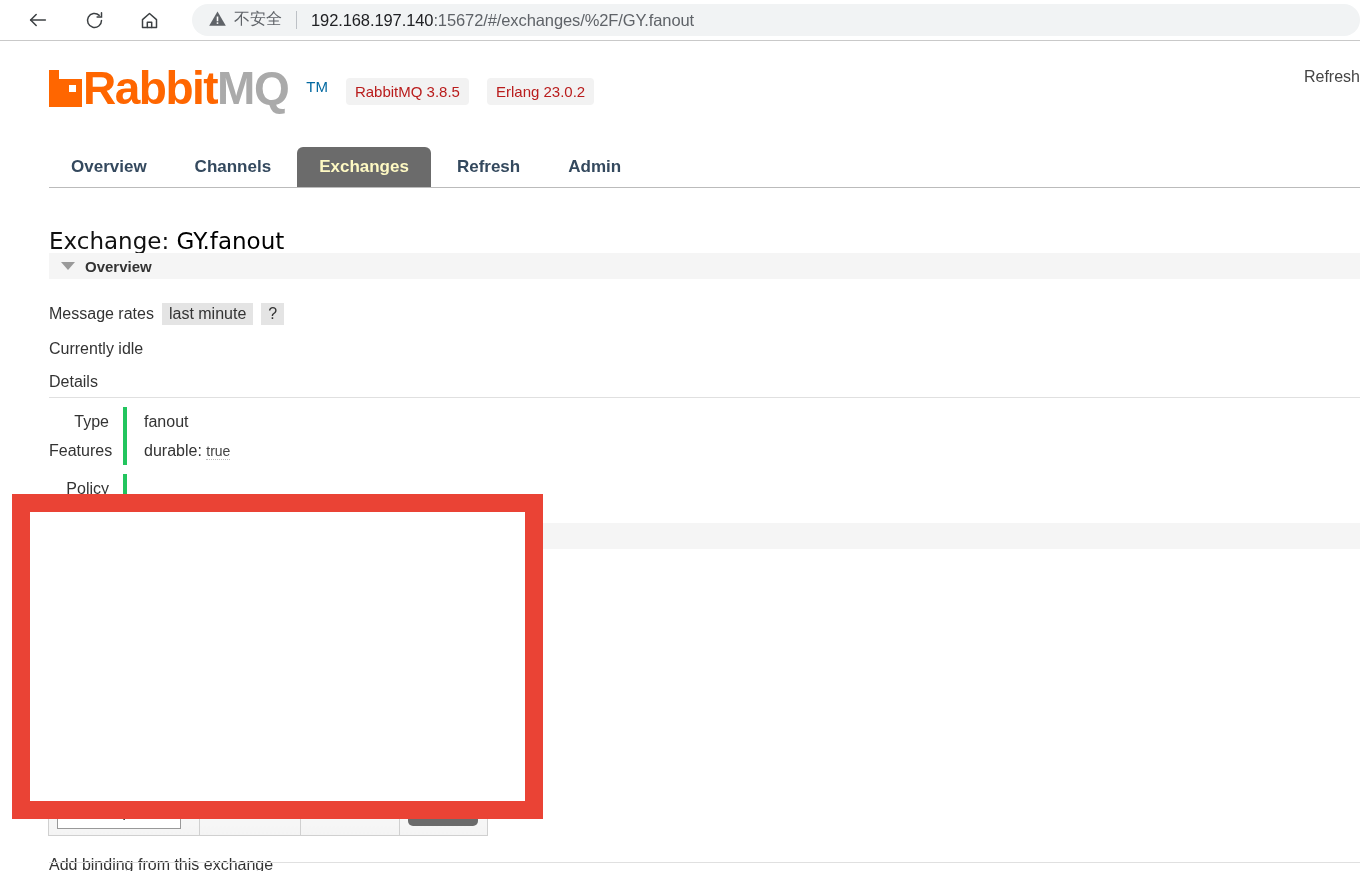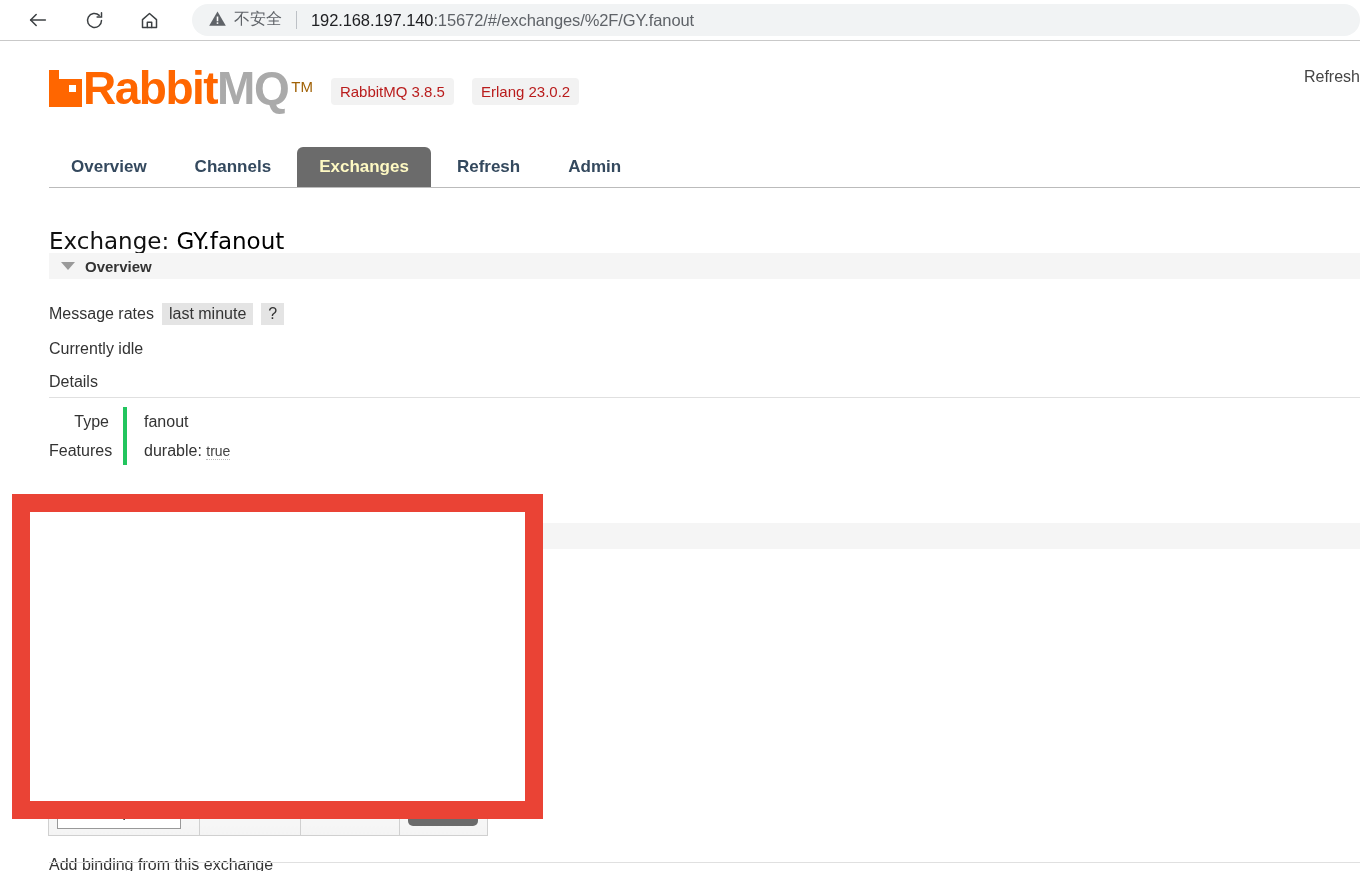--- a/index.html
+++ b/index.html
@@ -90,22 +90,22 @@
   }
   #logo-mark .bar {
     position: absolute; background: #f60;
   }
   #logo-mark .b1 { left: 0;   top: 0;  width: 10px; height: 37px; }
   #logo-mark .b2 { left: 10px; top: 9px; width: 23px; height: 28px; }
   #logo-mark .dot { position: absolute; left: 20px; top: 15px; width: 7px; height: 7px; background: #fff; }
   #logo-rabbit { color: #f60; }
   #logo-mq { color: #aaa; }
   #logo-tm {
-    color: #a16207; font-size: 15px; font-weight: normal;
-    margin-left: 3px; margin-bottom: 4px; letter-spacing: 0;
+    color: #0369a1; font-size: 15px; font-weight: normal;
+    margin-left: 18px; margin-bottom: 4px; letter-spacing: 0;
   }
   .version-badge {
     background: #f2f2f2;
     color: #b91c1c;
     font-size: 15px;
     padding: 5px 9px;
     border-radius: 4px;
     margin-left: 18px;
     margin-bottom: 6px;
     white-space: nowrap;
@@ -389,20 +389,24 @@
     <div class="drow">
       <div class="dlabel">Type</div>
       <div class="dval">fanout</div>
     </div>
     <div class="drow">
       <div class="dlabel">Features</div>
       <div class="dval">
         <span>durable:</span>
         <span class="small">true</span>
       </div>
+    </div>
+    <div class="drow">
+      <div class="dlabel">Policy</div>
+      <div class="dval"></div>
     </div>
   </div>
 
   <div class="section-head" id="bindings-head">
     <span class="caret"></span>
     <span>Bindings</span>
   </div>
 
   <div id="red-box-inner"></div>
 

